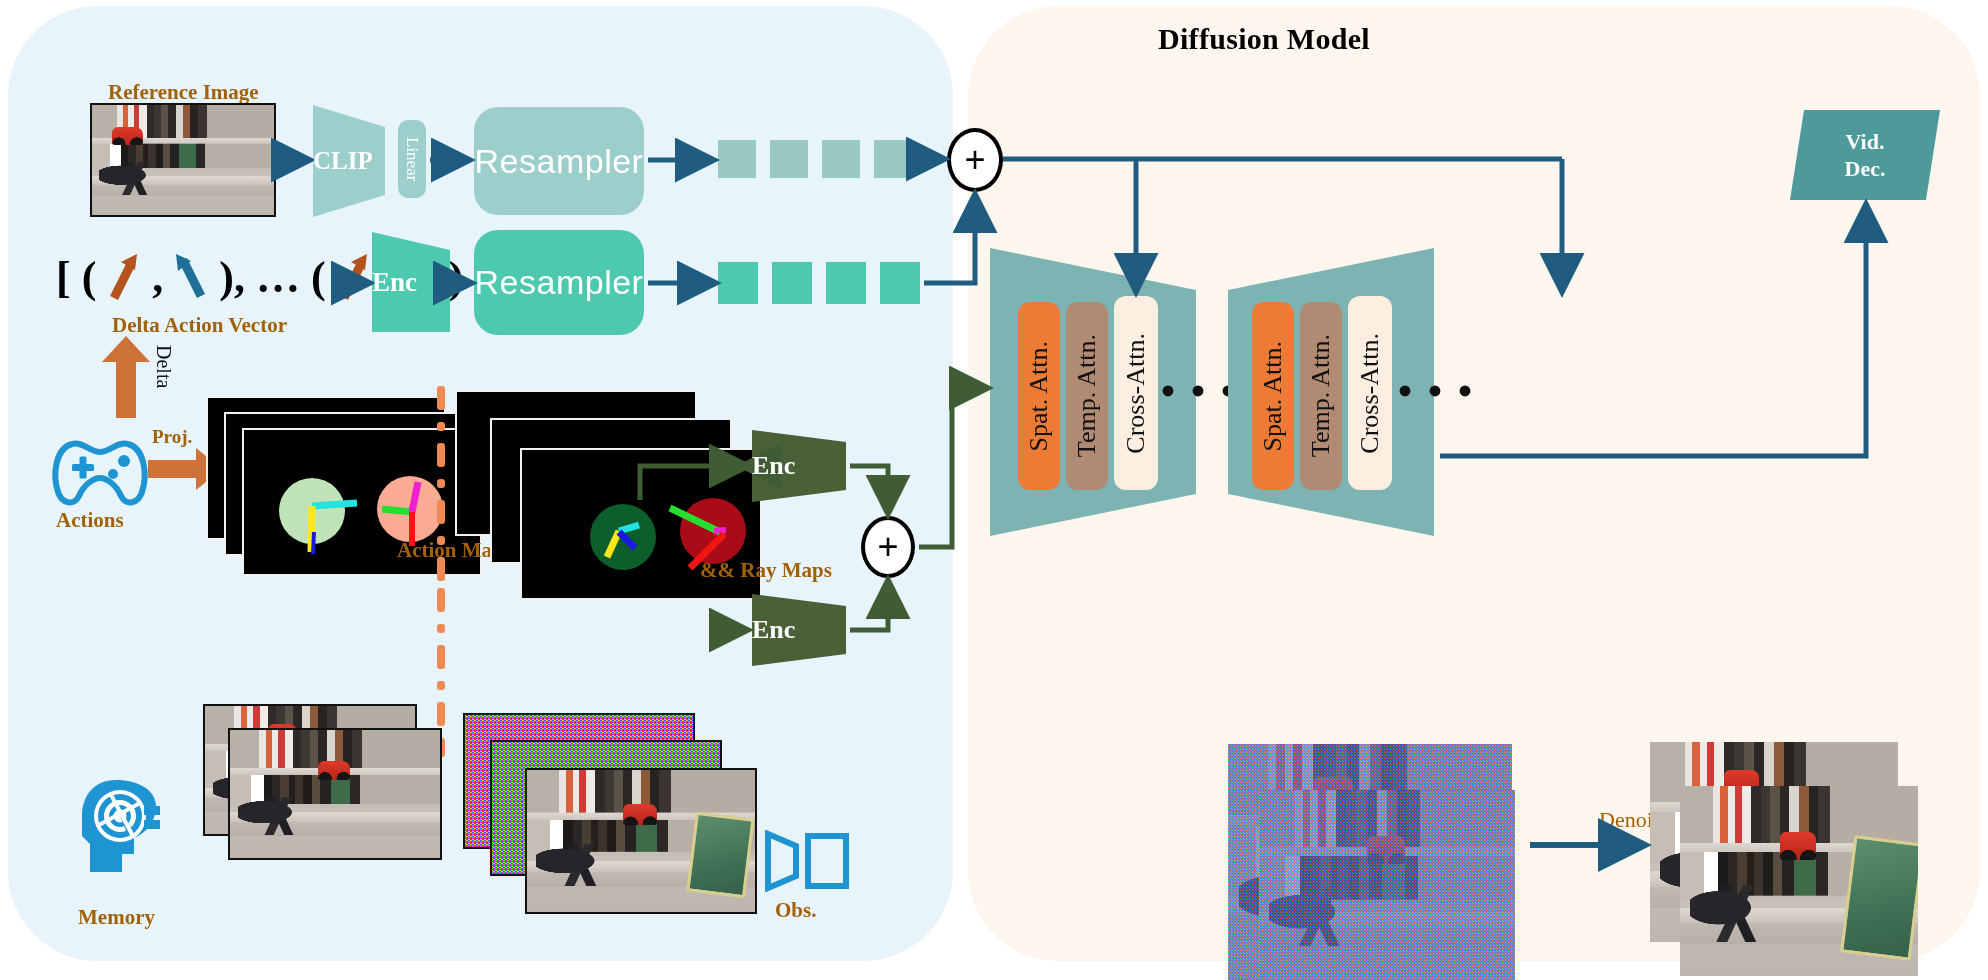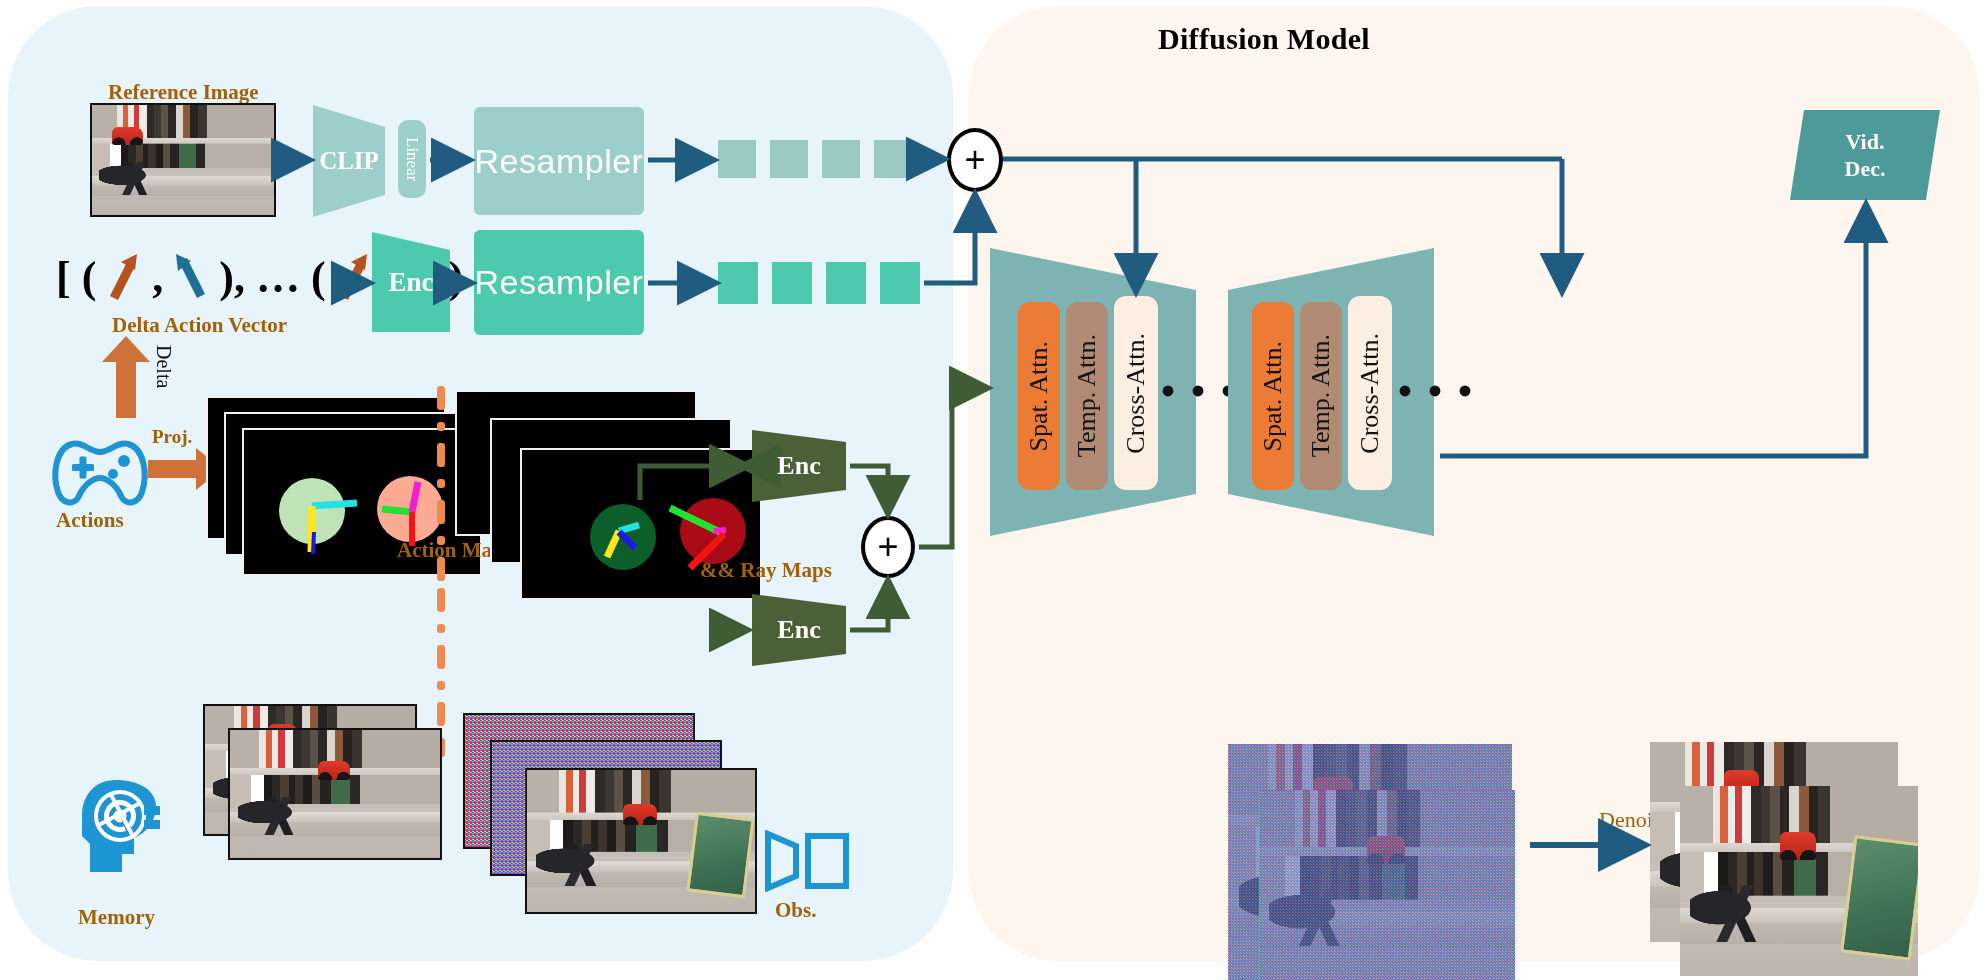--- a/index.html
+++ b/index.html
@@ -103,27 +103,27 @@
     background-image:
       repeating-linear-gradient(41deg, rgba(255,80,80,.9) 0 1px, rgba(40,220,120,.9) 1px 2px, rgba(60,80,255,.9) 2px 3px),
       repeating-linear-gradient(131deg, rgba(255,255,255,.8) 0 1px, rgba(0,0,0,.8) 1px 2px);
     background-size: 3px 3px, 2px 2px;
   }
 
   
   .blackmap { position:absolute; background:#000; border:2px solid #f1f1f1; }
 
   
-  .trap { position: absolute; display:flex; align-items:center; justify-content:center; }
+  .trap { position: absolute; display:flex; align-items:center; }
   .trap > span { position:relative; z-index:2; color:#fff; font-weight:bold; }
   .trap-shape { position:absolute; inset:0; }
 
   
   .resampler {
-    position:absolute; border-radius:6px; display:flex; align-items:center; justify-content:center;
+    position:absolute; border-radius:24px; display:flex; align-items:center; justify-content:center;
     color:#fff; font-size:34px; font-family:"Liberation Sans", sans-serif; letter-spacing:.5px;
   }
 
   
   .tok { position:absolute; }
 
   
   .plus {
     position:absolute; border:4px solid #000; border-radius:50%;
     background:#fff; display:flex; align-items:center; justify-content:center;

